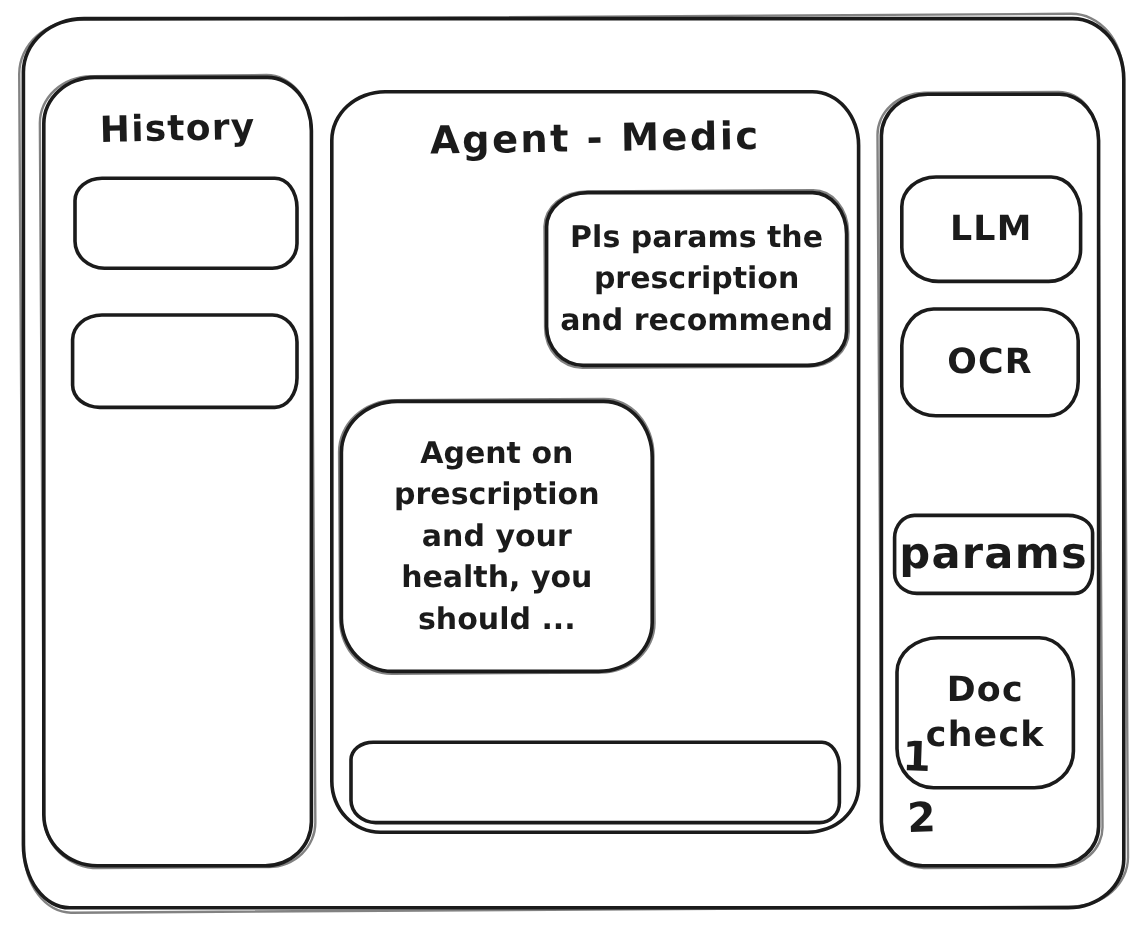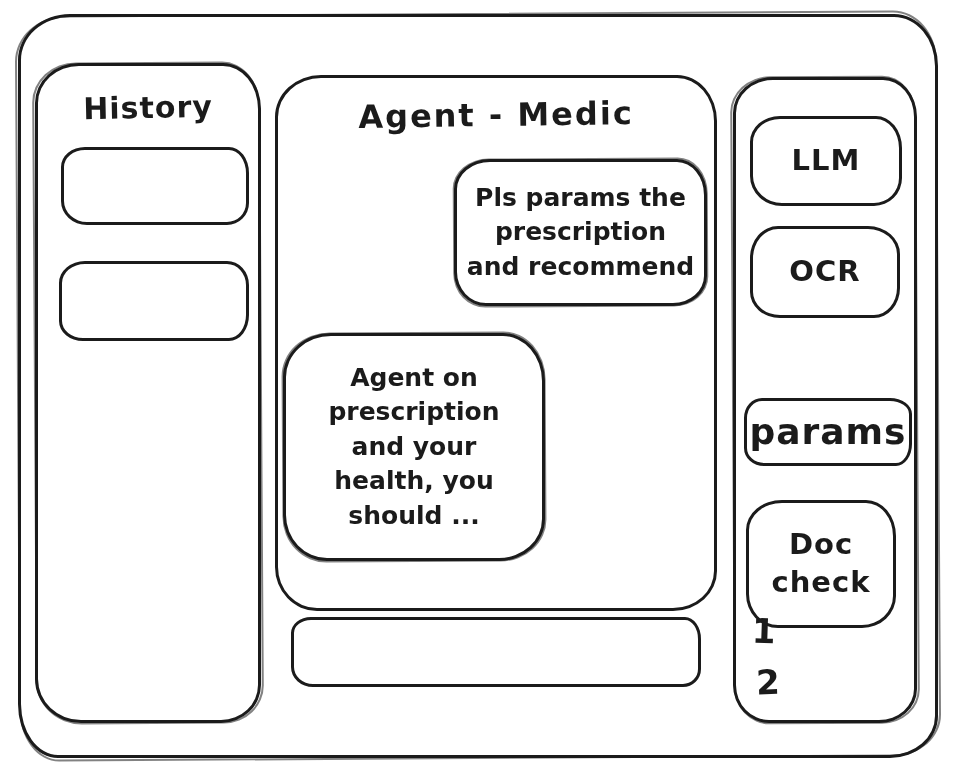--- a/index.html
+++ b/index.html
@@ -69,21 +69,21 @@
   }
   .hist-item.second {
     left: 21px; top: 195px;
     width: 190px; height: 80px;
     border-radius: 26px 22px 20px 24px / 22px 24px 26px 20px;
   }
 
   
   .chat {
     left: 254px; top: 58px;
-    width: 442px; height: 536px;
+    width: 442px; height: 620px;
     border-radius: 46px 40px 44px 42px / 42px 46px 40px 44px;
   }
   .chat-title {
     position: absolute;
     left: 0; right: 0; top: 18px;
     text-align: center;
     font-size: 32px;
     letter-spacing: 2px;
     transform: rotate(-0.8deg);
   }
@@ -126,20 +126,21 @@
   .tool-btn {
     display: flex;
     align-items: center;
     justify-content: center;
     text-align: center;
     font-size: 29px;
     letter-spacing: 1px;
     cursor: pointer;
     white-space: pre-line;
     line-height: 1.3;
+    margin-top: 30px;
   }
   .tool-btn.llm {
     left: 14px; top: 36px;
     width: 152px; height: 90px;
     border-radius: 30px 26px 28px 32px / 26px 32px 28px 30px;
   }
   .tool-btn.ocr {
     left: 14px; top: 146px;
     width: 150px; height: 92px;
     border-radius: 28px 32px 26px 30px / 32px 28px 30px 26px;

